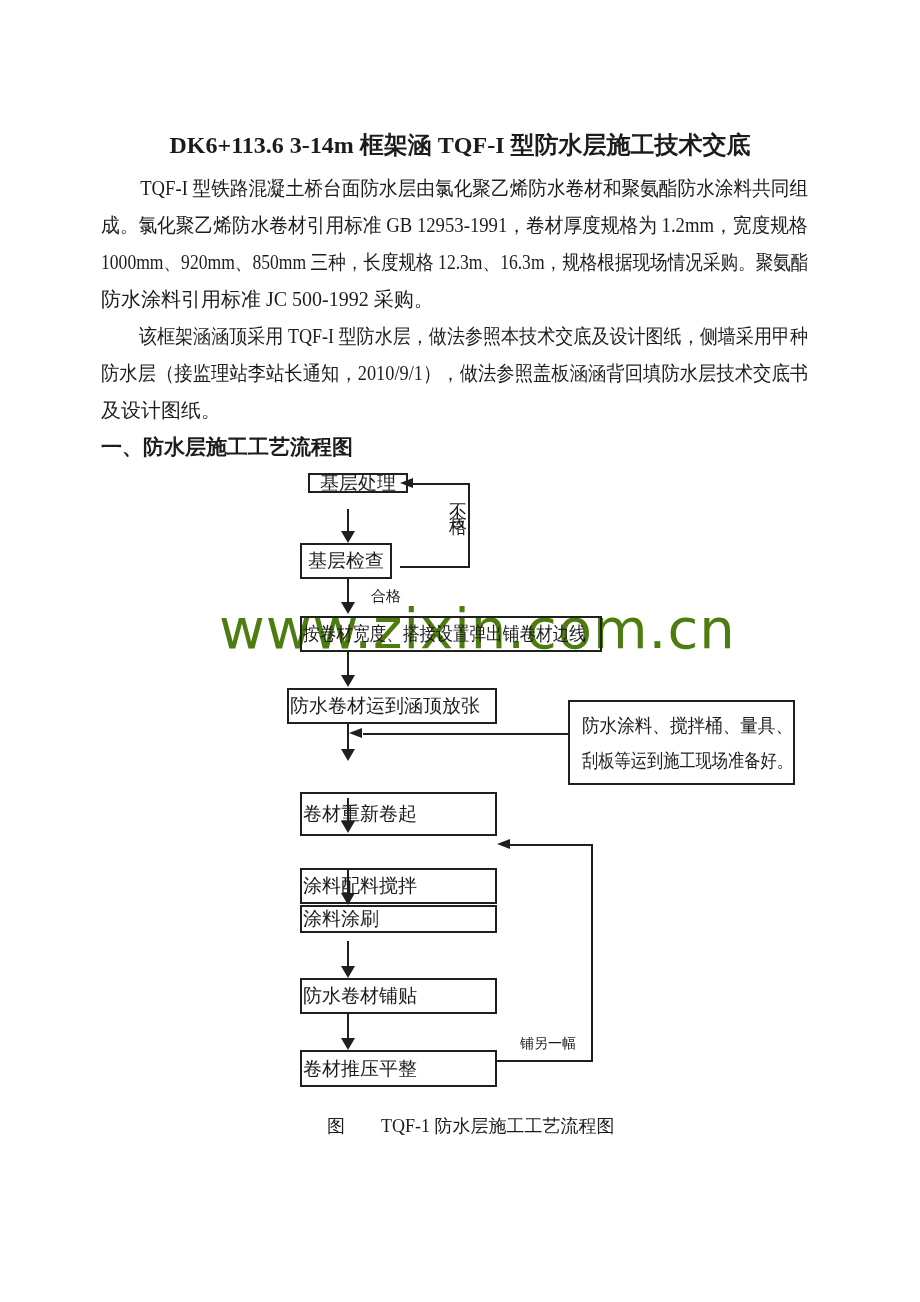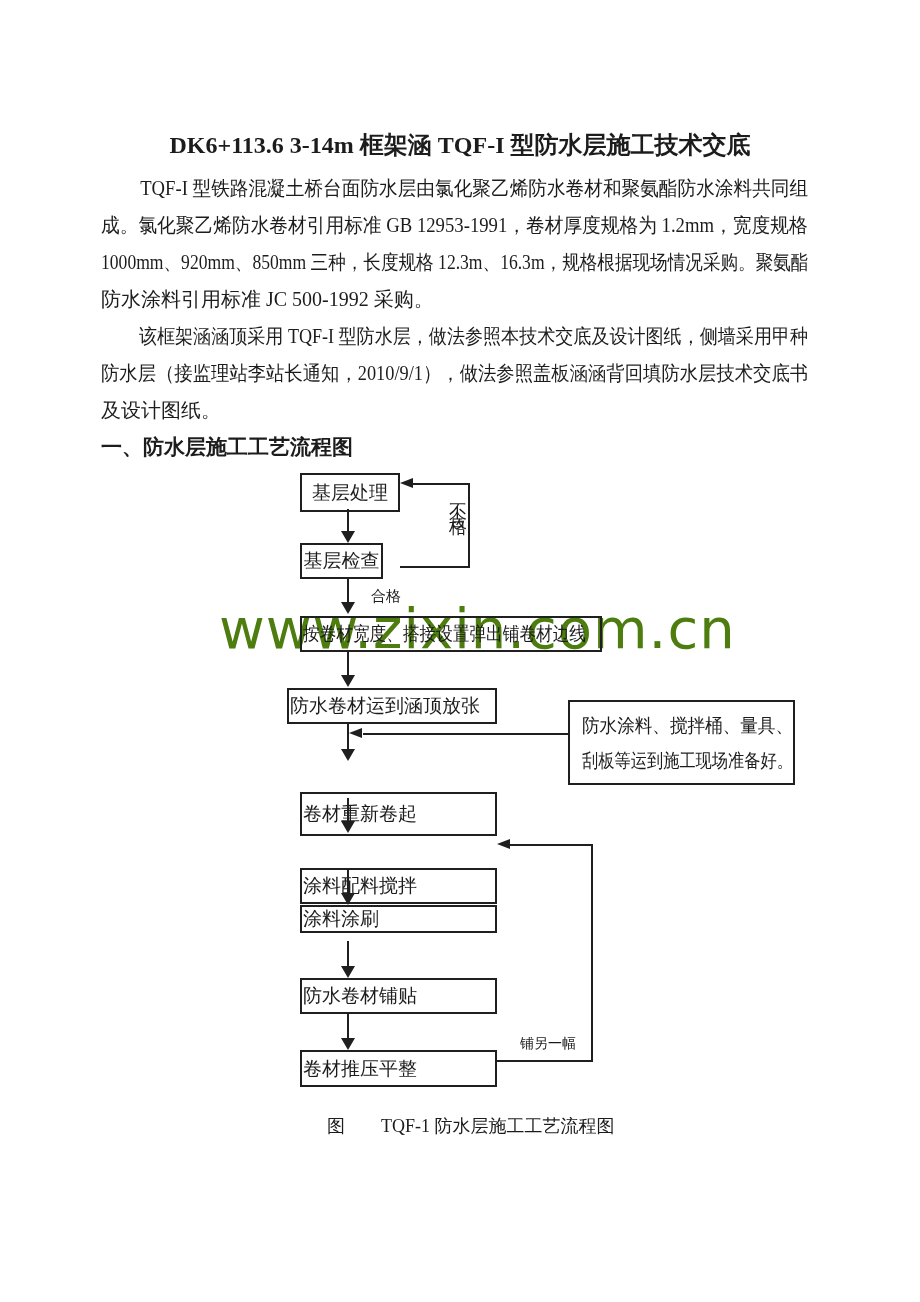--- a/index.html
+++ b/index.html
@@ -22,22 +22,22 @@
   .heading{font-weight:bold;font-size:21px;}
 
   .fitline{display:block;white-space:nowrap;}
 
   
   .fbox{position:absolute;box-sizing:border-box;border:2px solid #1f1f1f;background:transparent;
         display:flex;align-items:center;font-size:19px;}
   .fbox .lbl{display:block;width:100%;}
   .ctr .lbl{text-align:center;}
   .pad{padding-left:1px;}
-  #fb1{left:300px;top:473px;width:100px;height:39px;}
-  #fb2{left:300px;top:543px;width:83px;height:36px;}
+  #fb1{left:308px;top:473px;width:100px;height:20px;}
+  #fb2{left:300px;top:543px;width:92px;height:36px;}
   #fb3{left:300px;top:616px;width:302px;height:36px;}
   #fb4{left:287px;top:688px;width:210px;height:36px;}
   #fb5{left:300px;top:792px;width:197px;height:44px;}
   #fb6{left:300px;top:833px;width:197px;height:36px;margin-top:35px;}
   #fb7{left:300px;top:905px;width:197px;height:28px;}
   #fb8{left:300px;top:978px;width:197px;height:36px;}
   #fb9{left:300px;top:1050px;width:197px;height:37px;}
   #fside{left:568px;top:700px;width:227px;height:85px;display:block;padding:6px 0 0 12px;}
   #fside .sline{line-height:35px;height:35px;}
 

